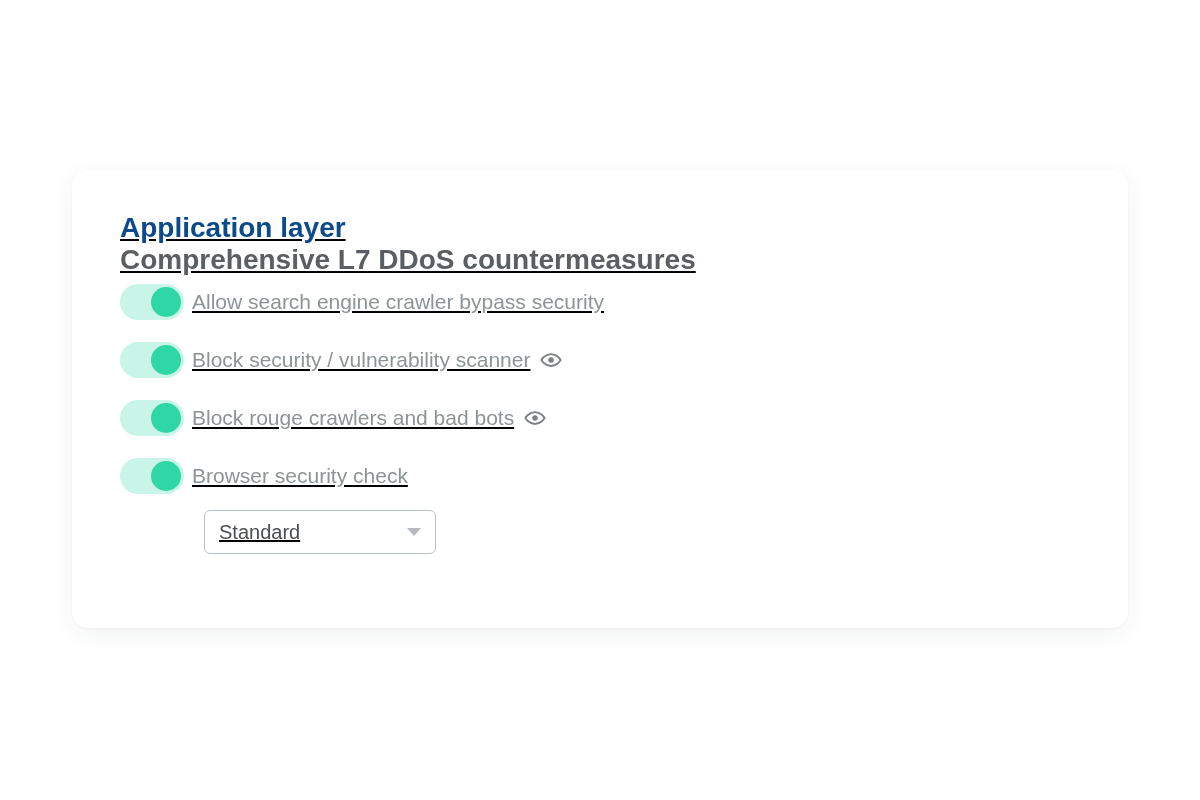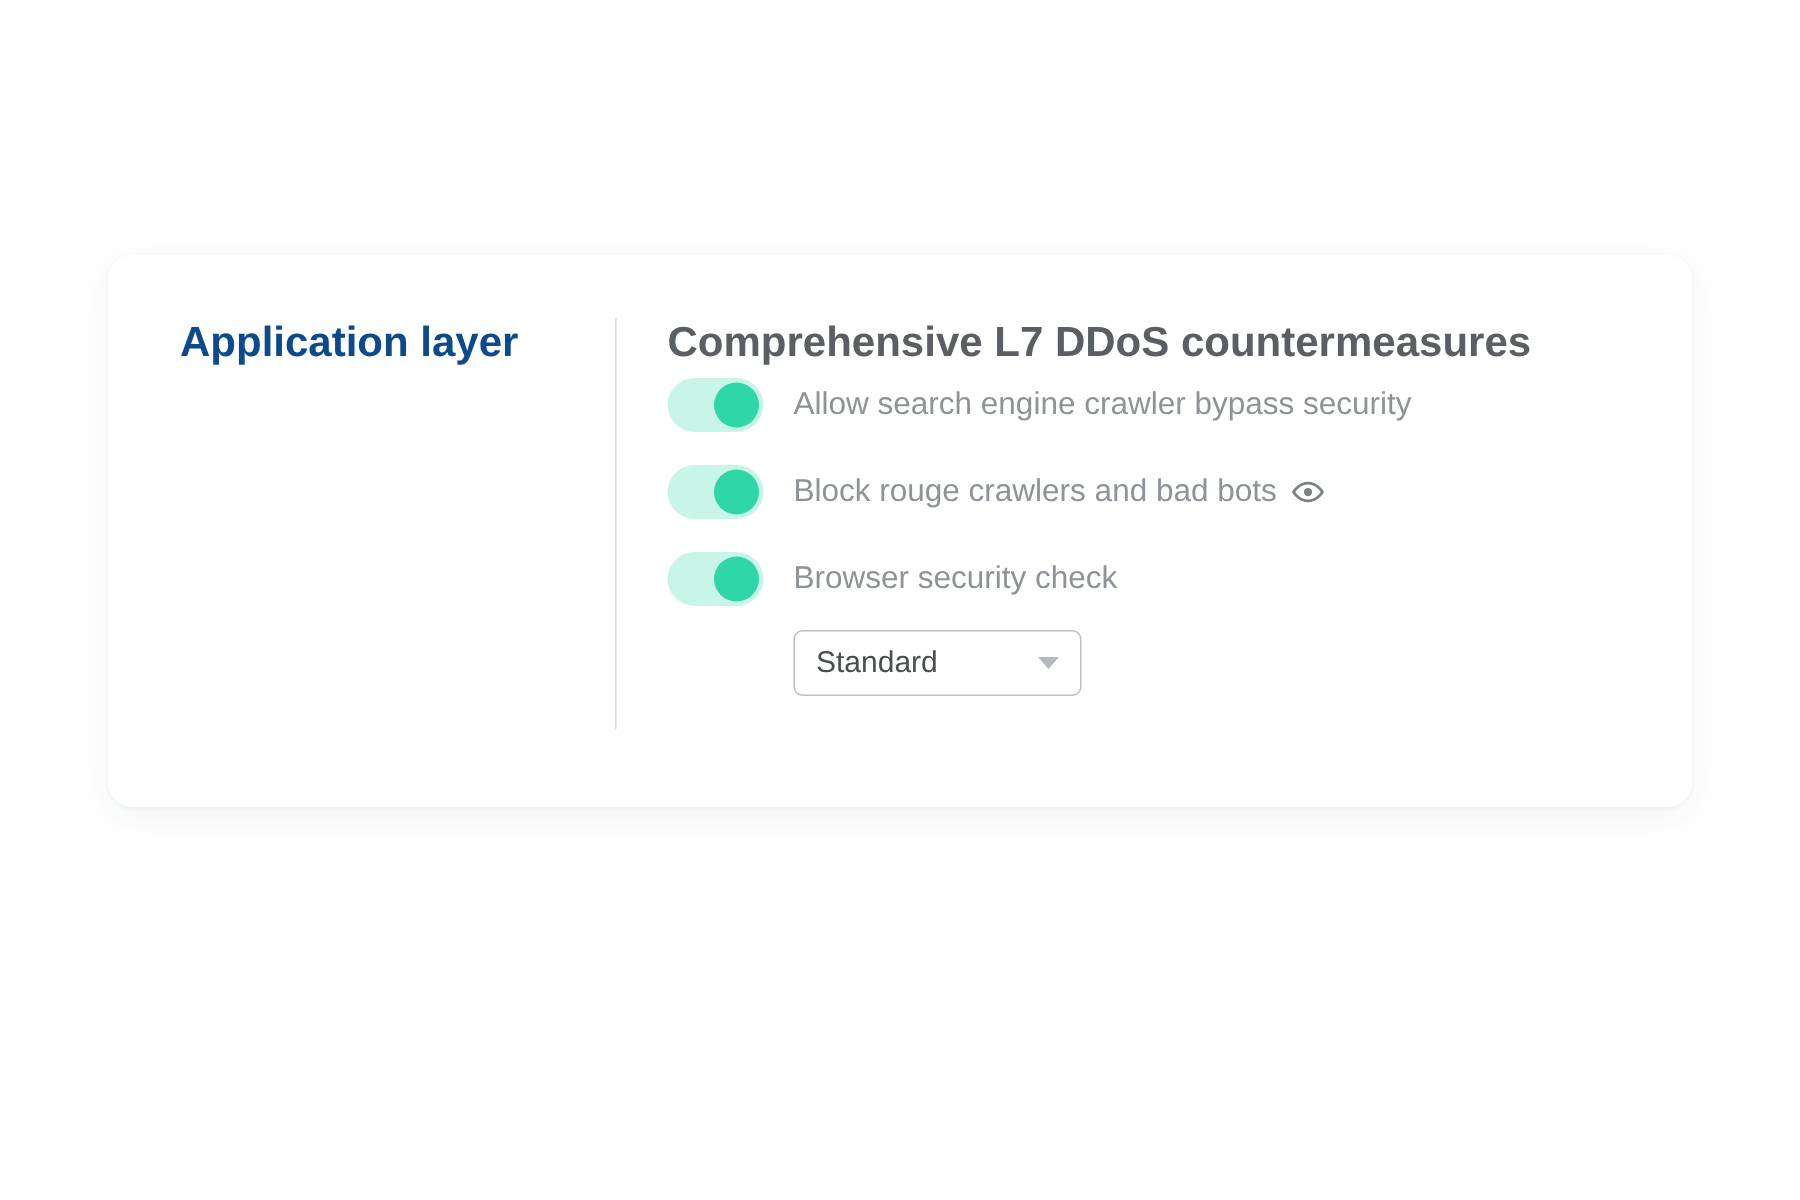--- a/index.html
+++ b/index.html
@@ -8,20 +8,22 @@
   .card {
     position: absolute;
     left: 72px;
     top: 170px;
     width: 1056px;
     padding: 42px 48px 52px 48px;
     background: #ffffff;
     border-radius: 16px;
     box-shadow: 0 6px 24px rgba(30, 50, 80, 0.06), 0 1px 3px rgba(30,50,80,0.04);
     display: flex;
+    flex-direction: column;
+    text-decoration: underline;
   }
   .sidebar {
     width: 290px;
     padding-right: 30px;
   }
   .sidebar-title {
     font-size: 28px;
     font-weight: 700;
     color: #0c4a8b;
   }
@@ -34,21 +36,21 @@
   .content { flex: 1; }
   .content-title {
     font-size: 28px;
     font-weight: 700;
     color: #5b5f64;
     margin-bottom: 8px;
   }
   .setting-row {
     display: flex;
     align-items: center;
-    gap: 20px;
+    gap: 8px;
     margin-bottom: 22px;
   }
   .setting-block {
     display: flex;
     flex-direction: column;
     gap: 16px;
     margin-bottom: 22px;
   }
   .setting-block .setting-row { margin-bottom: 0; }
   .setting-label {
@@ -84,21 +86,21 @@
     height: 22px;
     display: inline-flex;
     align-items: center;
     justify-content: center;
     color: #7a8085;
   }
   .eye-icon svg { width: 22px; height: 22px; }
   
   .select {
     margin-left: 84px;
-    width: 192px;
+    width: 232px;
     height: 44px;
     border: 1px solid #b9c0c6;
     border-radius: 6px;
     background: #ffffff;
     display: flex;
     align-items: center;
     justify-content: space-between;
     padding: 0 14px;
     cursor: pointer;
   }
@@ -130,20 +132,34 @@
 
       <div class="setting-row">
         <div class="toggle">
             <div class="knob"></div>
           </div>
         <div class="setting-label">
           <span>Allow search engine crawler bypass security</span>
         </div>
       </div>
 
+      <div class="setting-row">
+        <div class="toggle">
+            <div class="knob"></div>
+          </div>
+        <div class="setting-label">
+          <span>Block security / vulnerability scanner</span>
+          <span class="eye-icon">
+            <svg viewBox="0 0 24 24" fill="none" stroke="currentColor" stroke-width="2">
+              <path d="M1.5 12s3.8-6.5 10.5-6.5S22.5 12 22.5 12s-3.8 6.5-10.5 6.5S1.5 12 1.5 12z"></path>
+              <circle cx="12" cy="12" r="3" fill="currentColor" stroke="none"></circle>
+            </svg>
+          </span>
+        </div>
+      </div>
 
       <div class="setting-row">
         <div class="toggle">
             <div class="knob"></div>
           </div>
         <div class="setting-label">
           <span>Block rouge crawlers and bad bots</span>
           <span class="eye-icon">
             <svg viewBox="0 0 24 24" fill="none" stroke="currentColor" stroke-width="2">
               <path d="M1.5 12s3.8-6.5 10.5-6.5S22.5 12 22.5 12s-3.8 6.5-10.5 6.5S1.5 12 1.5 12z"></path>

